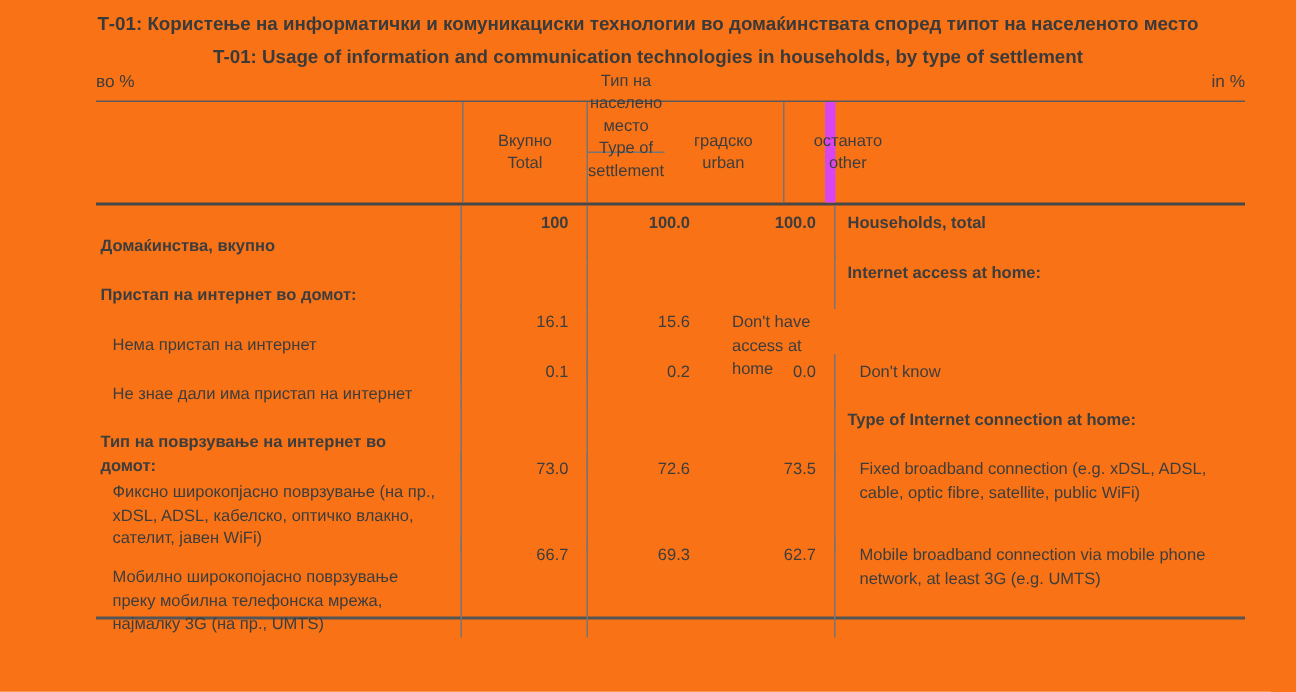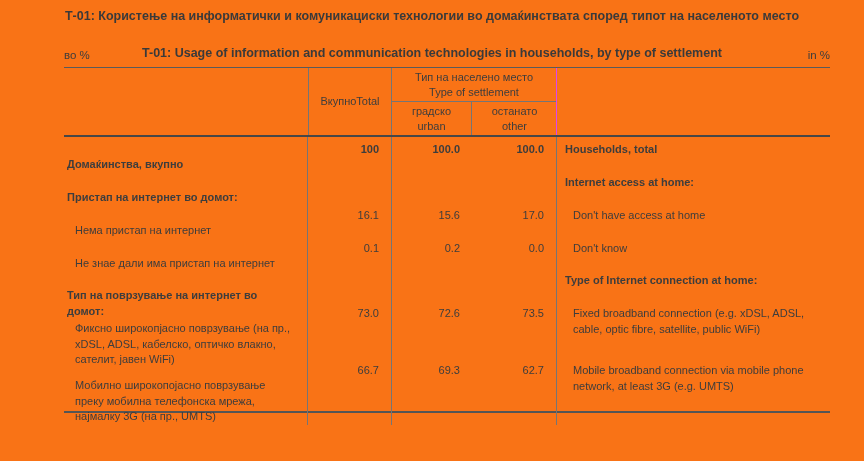--- a/index.html
+++ b/index.html
@@ -4,35 +4,35 @@
 <style>
   * { margin:0; padding:0; box-sizing:border-box; }
   body { background:#ffffff; font-family:"Liberation Sans", sans-serif; }
   #page {
     position:relative; width:864px; height:461px; background:#f97316;
     color:#3d3d3d; overflow:hidden;
   }
   .title { position:absolute; left:0; width:864px; text-align:center;
     font-weight:bold; font-size:12.5px; color:#3a3a3a; }
   #title-mk { top:9px; }
-  #title-en { top:46px; }
+  #title-en { top:31px; }
   .unit { position:absolute; top:49px; font-size:11.5px; }
   #unit-left { left:64px; }
   #unit-right { right:34px; }
 
   #tablewrap { position:absolute; left:64px; top:67px; width:766px; }
 
   
   .hdr { display:grid; grid-template-columns:244px 84px 165px auto;
     height:70px; border-top:1px solid #5a5a5a; border-bottom:2px solid #474747;
     font-size:11px; line-height:15px; }
   .hdr-total { border-left:1px solid #757575; border-right:1px solid #757575;
-    display:flex; justify-content:center;
+    display:flex; flex-direction:column; justify-content:center;
     align-items:center; text-align:center; }
-  .hdr-settle { display:flex; flex-direction:column; border-right:1px solid #d946ef; }
+  .hdr-settle { display:flex; border-right:7px solid #d946ef; }
   .settle-top { height:34px; border-bottom:1px solid #757575;
     display:flex; flex-direction:column; justify-content:center;
     align-items:center; text-align:center; }
   .settle-bottom { flex:1; display:grid; grid-template-columns:80px 85px; }
   .subcell { display:flex; flex-direction:column; justify-content:center;
     align-items:center; text-align:center; }
   .subcell.urban { border-right:1px solid #757575; }
 
   
   #tbody { border-bottom:2px solid #555555; }
@@ -97,21 +97,20 @@
           <div class="c-label">Пристап на интернет во домот:</div>
           <div class="c-num c-total"></div>
           <div class="c-num"></div>
           <div class="c-num c-other"></div>
           <div class="c-en">Internet access at home:</div>
         </div>
         <div class="row" style="height: 33px;">
           <div class="c-label indent">Нема пристап на интернет</div>
           <div class="c-num c-total">16.1</div>
           <div class="c-num">15.6</div>
-          <div class="c-num c-other">17.0</div>
           <div class="c-en indent">Don't have access at home</div>
         </div>
         <div class="row" style="height: 32px;">
           <div class="c-label indent">Не знае дали има пристап на интернет</div>
           <div class="c-num c-total">0.1</div>
           <div class="c-num">0.2</div>
           <div class="c-num c-other">0.0</div>
           <div class="c-en indent">Don't know</div>
         </div>
         <div class="row bold" style="height: 33px;">

